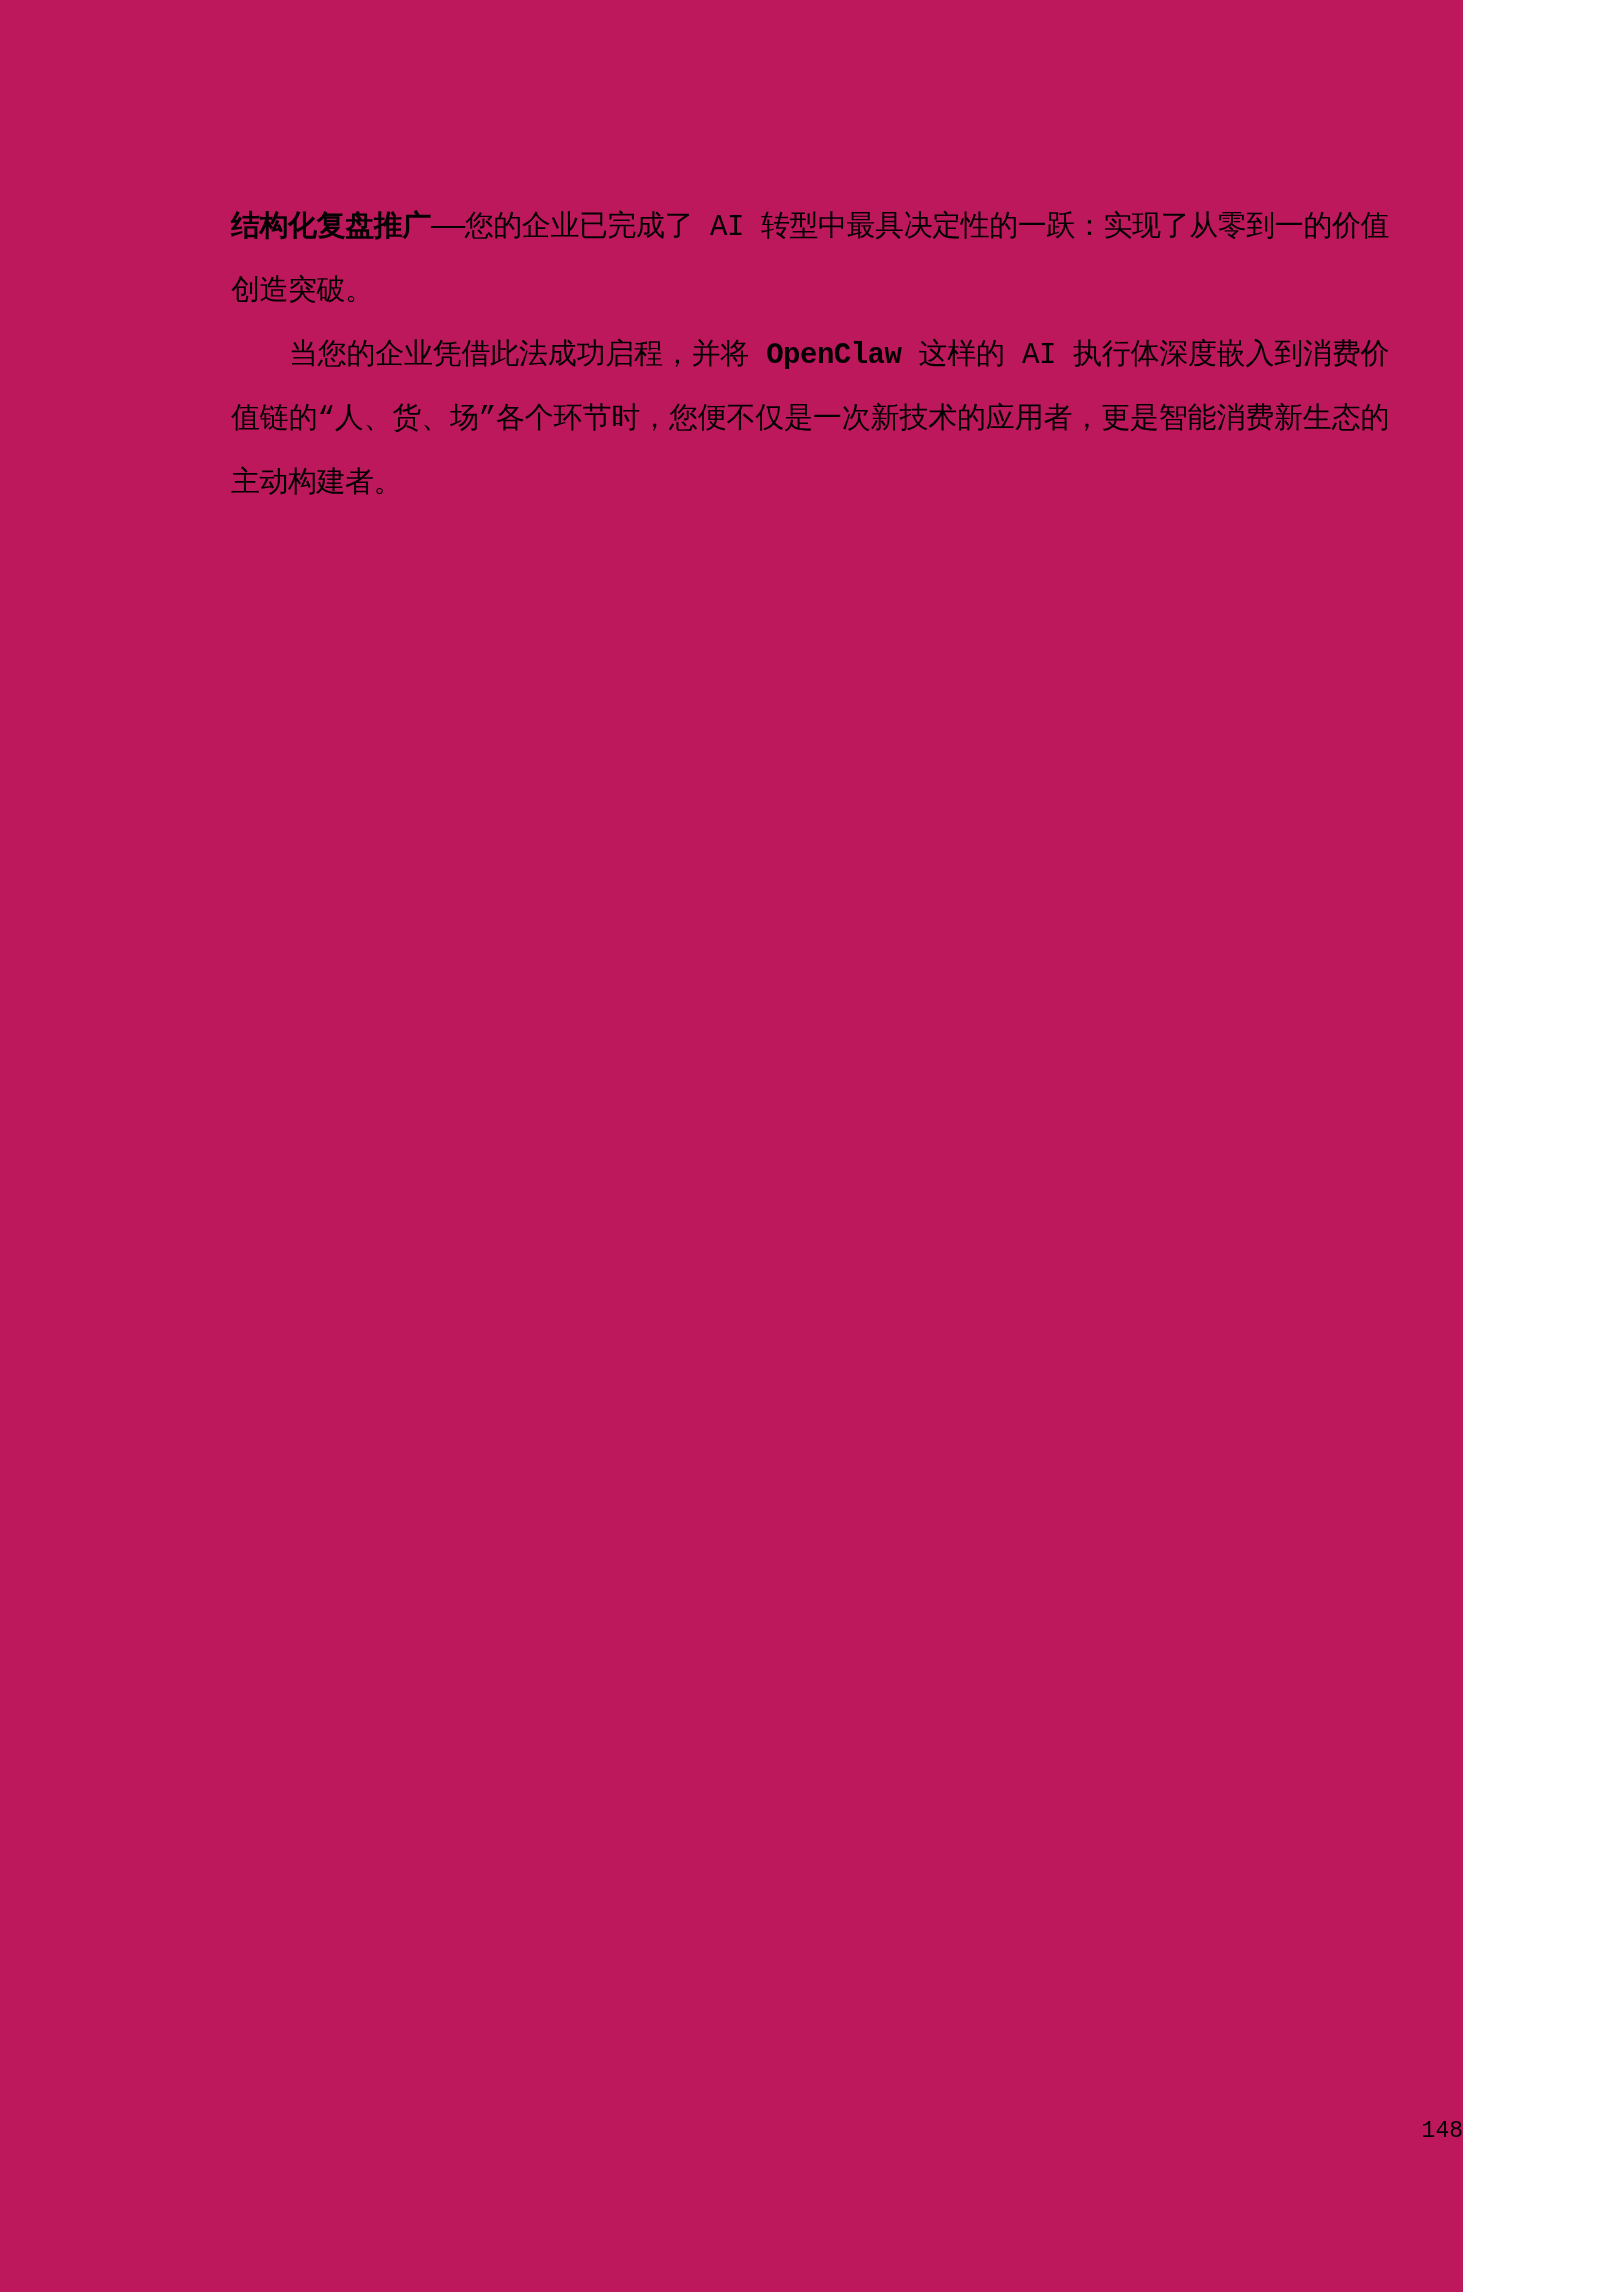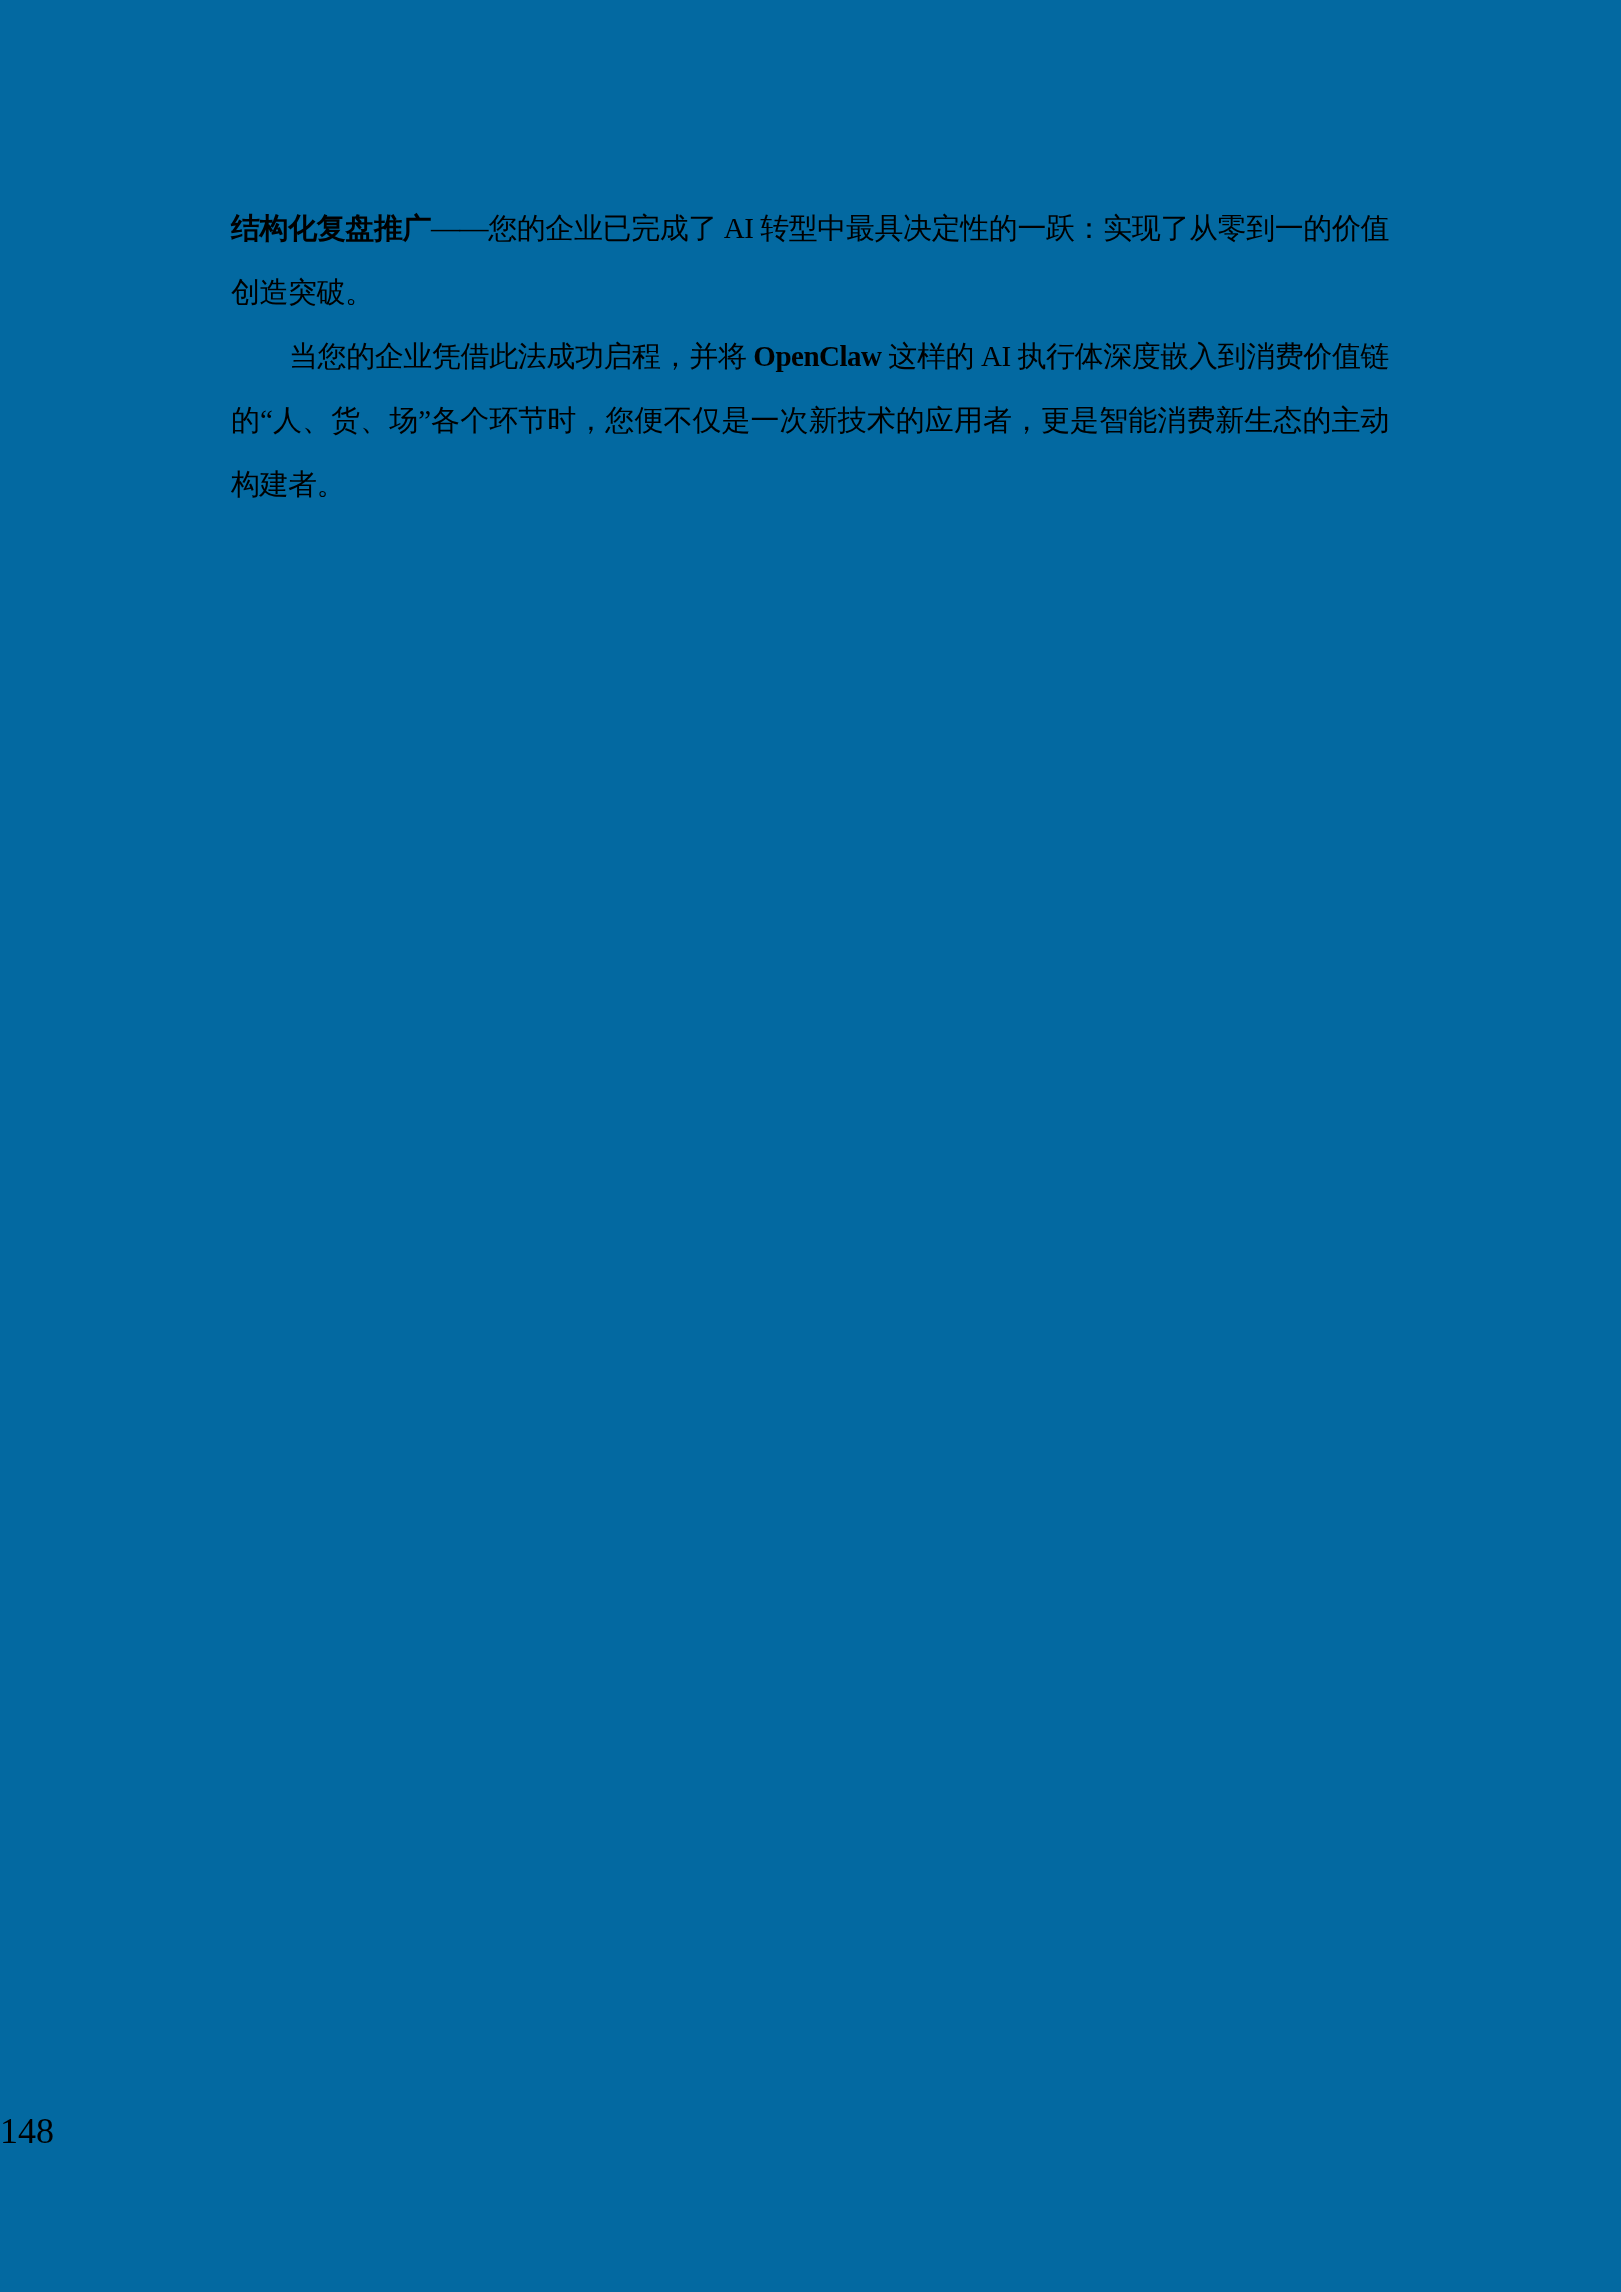--- a/index.html
+++ b/index.html
@@ -2,25 +2,25 @@
 <html><head>
 <meta charset="utf-8">
 <style>
   html, body {
     margin: 0;
     padding: 0;
     background: #ffffff;
   }
   .page {
     position: relative;
-    width: 1621px;
+    width: 1463px;
     height: 2293px;
-    background: #0369a1;
+    background: #be185d;
     overflow: hidden;
-    font-family: Liberation Serif, serif;
+    font-family: Liberation Mono, monospace;
     color: #000000;
   }
   .content {
     position: absolute;
     left: 231px;
     top: 196px;
     width: 1158px;
     font-size: 29px;
     line-height: 64px;
     letter-spacing: -0.5px;
@@ -34,22 +34,22 @@
   p.para.indent {
     text-indent: 2em;
   }
   .run { font-weight: normal; }
   .run.bold { font-weight: bold; }
   .page-number {
     position: absolute;
     top: 2115px;
     left: 0;
     width: 100%;
-    text-align: left;
-    font-size: 36px;
+    text-align: right;
+    font-size: 23px;
     line-height: 33px;
     color: #000000;
   }
 </style>
 </head>
 <body>
 
 <div class="page">
   <div class="content">
       <p class="para"><span class="run bold">结构化复盘推广</span><span class="run">——您的企业已完成了 AI 转型中最具决定性的一跃：实现了从零到一的价值创造突破。</span></p>

